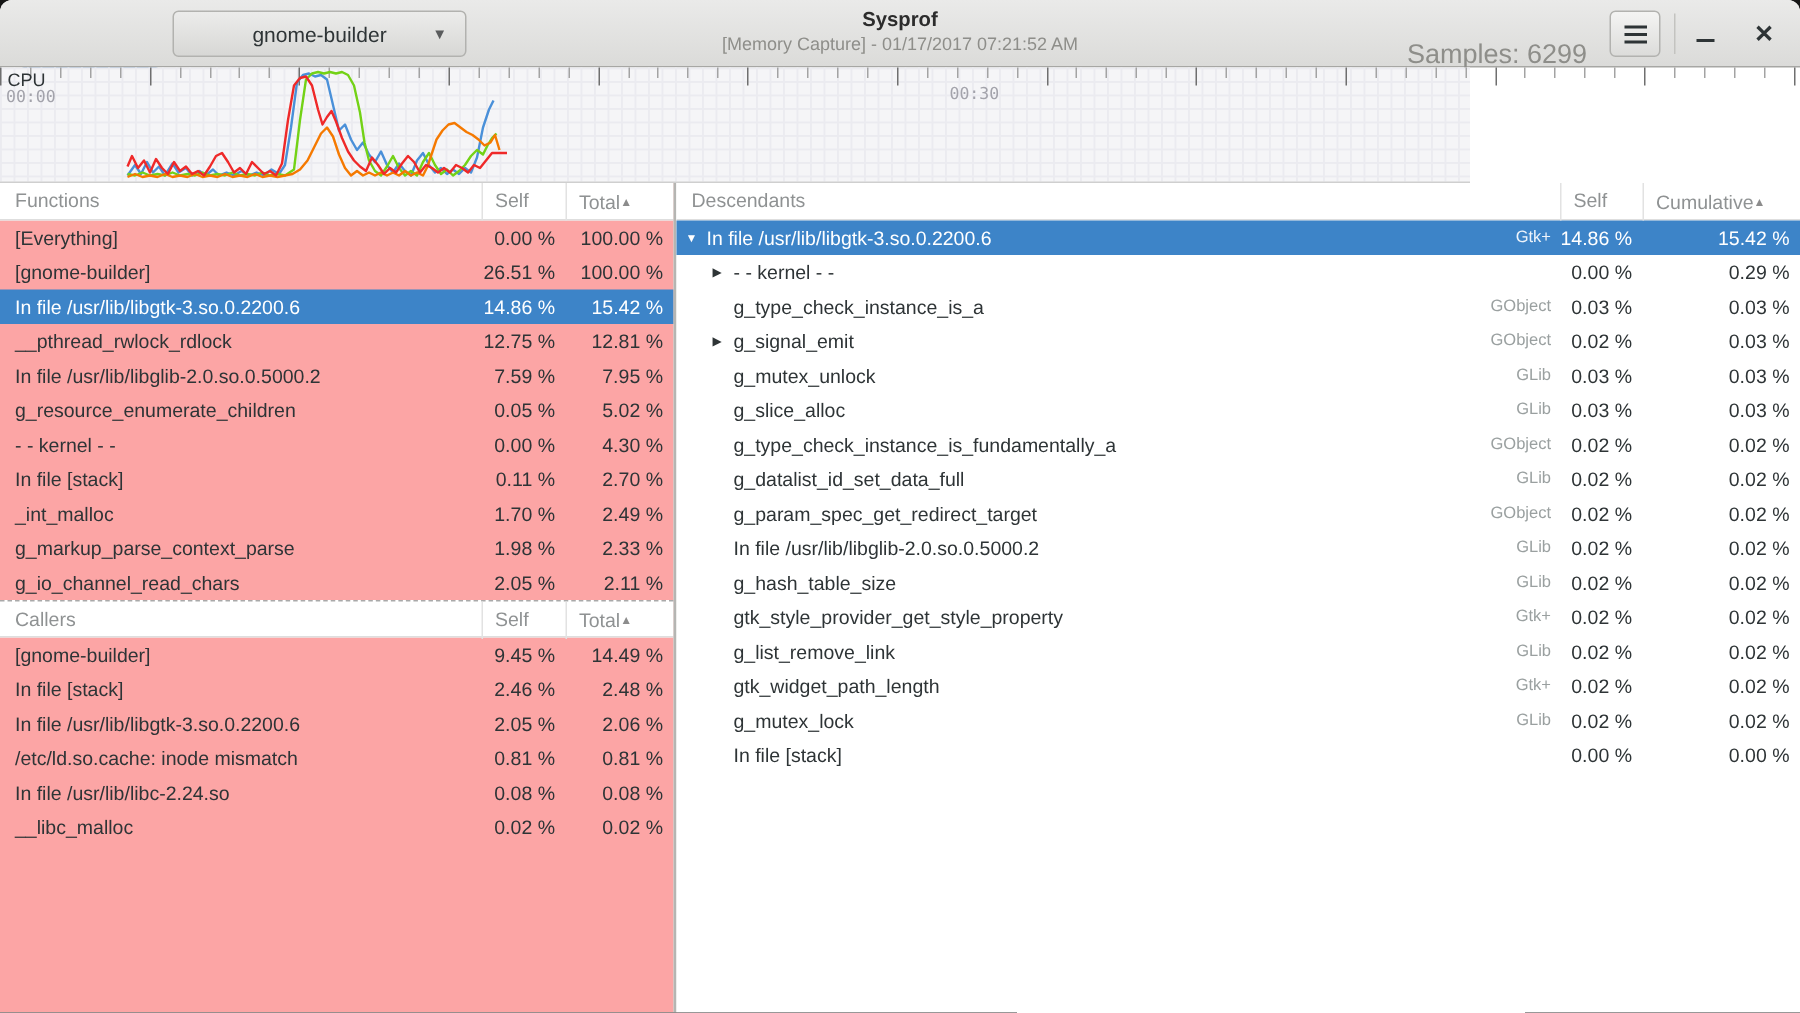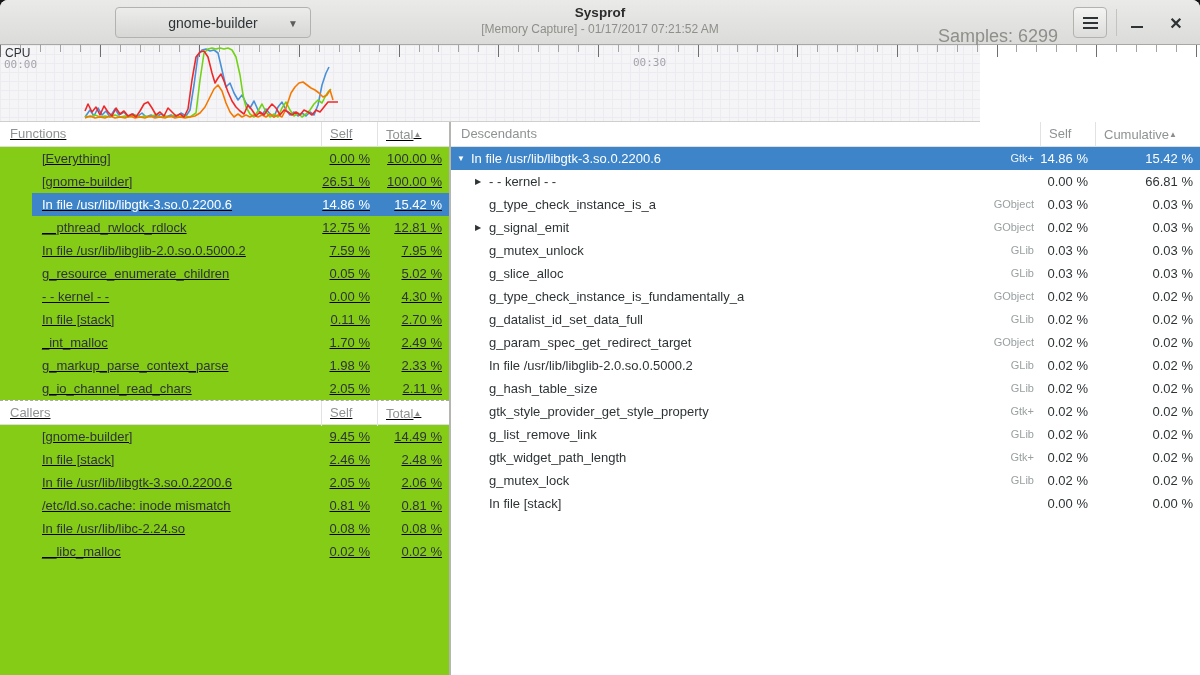--- a/index.html
+++ b/index.html
@@ -40,36 +40,36 @@
   .tick { position:absolute; top:0; width:1px; height:7px; background:#a3a3a3; }
   .tick.major { height:12px; background:#6f6f6f; }
   .cpu-label { position:absolute; left:5px; top:1px; font-size:12px; color:#2e3436; z-index:3; }
   .time-label { position:absolute; font-size:11px; color:#a3a3ab; font-family:"DejaVu Sans Mono",monospace; z-index:3; }
   .t0 { left:4px; top:13px; }
   .t30 { left:633px; top:11px; }
   #cpu-svg { position:absolute; left:0; top:0; width:1200px; height:77px; }
 
   
   .content { position:absolute; top:122px; left:0; width:1200px; height:553px; background:#fff; }
-  .pane-left { position:absolute; left:0; top:0; width:449px; height:553px; background:#84cc16;text-decoration:underline; }
+  .pane-left { position:absolute; left:0; top:0; width:449px; height:553px; background:#fca5a5; }
   .pane-div { position:absolute; left:449px; top:0; width:2px; height:553px; background:#b5b5b2; }
   .pane-right { position:absolute; left:451px; top:0; width:749px; height:553px; background:#fff; }
 
   .thead { display:grid; height:25px; font-size:13px; color:#8f9293; background:#fff;
     border-bottom:1px solid #dedede; align-items:center; }
   .thead.cols-left { grid-template-columns:1fr 56px 72px; }
   .thead.cols-right { grid-template-columns:1fr 55px 105px; }
   .thead .h { padding-left:10px; height:25px; line-height:24px; overflow:hidden; white-space:nowrap; cursor:pointer; }
   .thead .h + .h { border-left:1px solid #e2e2e2; padding-left:8px; }
   .thead .h.sorted { display:flex; align-items:center; padding-right:6px; }
   .sort-arrow { font-size:8px; color:#8c8c8c; }
   .thead.dashed-top { border-top:1px dashed #a9a9a9; }
 
   .trow { display:grid; height:23px; line-height:23px; font-size:13px; color:#2e3436; cursor:default; }
-  .rows-left .trow { grid-template-columns:1fr 56px 72px;margin-left:32px; }
+  .rows-left .trow { grid-template-columns:1fr 56px 72px; }
   .rows-right .trow { grid-template-columns:1fr 55px 105px; }
   .rows-left .cname { padding-left:10px; }
   .cname { display:flex; align-items:center; overflow:hidden; white-space:nowrap; }
   .cnum { text-align:right; padding-right:7px; white-space:nowrap; }
   .trow.sel { background:#3d84c8; color:#fff; }
   .expander { width:14px; display:inline-block; font-size:8px; color:#2e3436; flex:none; }
   .trow.sel .expander { color:#fff; }
   .cname.d0 { padding-left:6px; }
   .cname.d1 { padding-left:24px; }
   .tag { margin-left:auto; padding-left:8px; padding-right:6px; font-size:11px; color:#9aa0a0; }
@@ -344,21 +344,21 @@
             <span class="cnum">14.86 %</span>
             <span class="cnum">15.42 %</span>
           </div>
           <div class="trow">
             <span class="cname d1">
               <span class="expander">▶</span>
               <span>- - kernel - -</span>
               <span class="tag"></span>
             </span>
             <span class="cnum">0.00 %</span>
-            <span class="cnum">66.81 %</span>
+            <span class="cnum">0.29 %</span>
           </div>
           <div class="trow">
             <span class="cname d1">
               <span class="expander"></span>
               <span>g_type_check_instance_is_a</span>
               <span class="tag">GObject</span>
             </span>
             <span class="cnum">0.03 %</span>
             <span class="cnum">0.03 %</span>
           </div>

